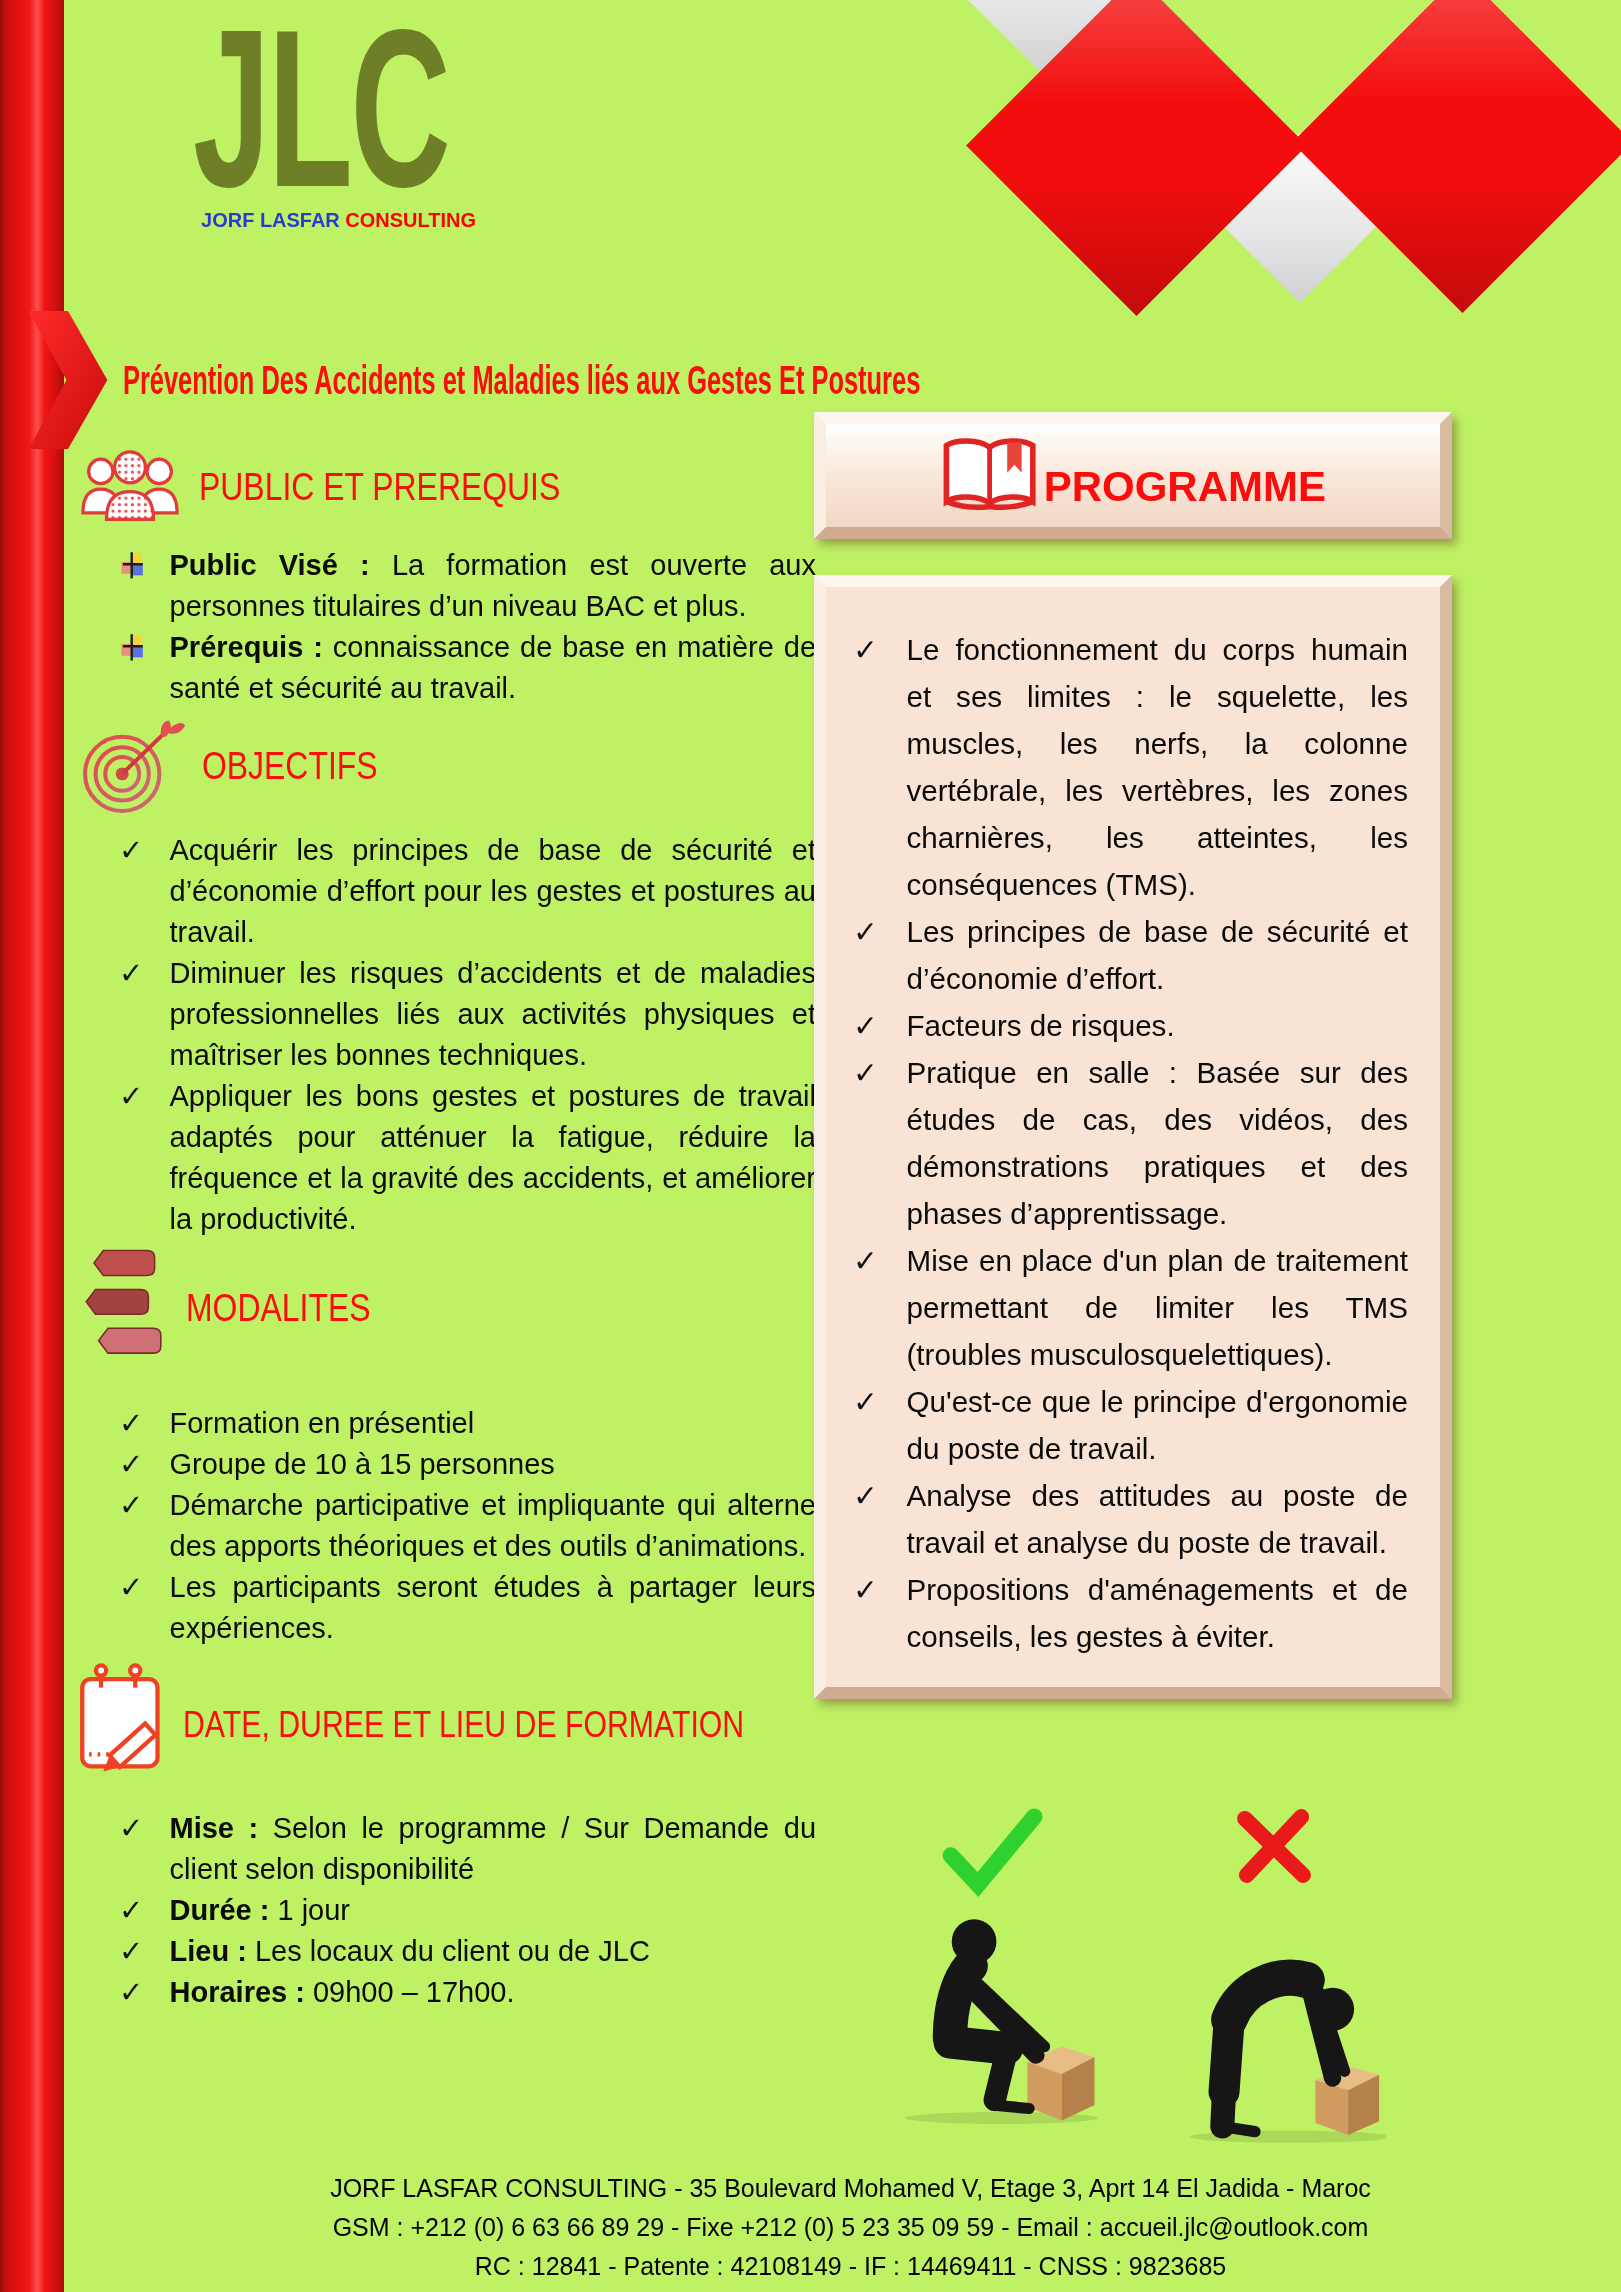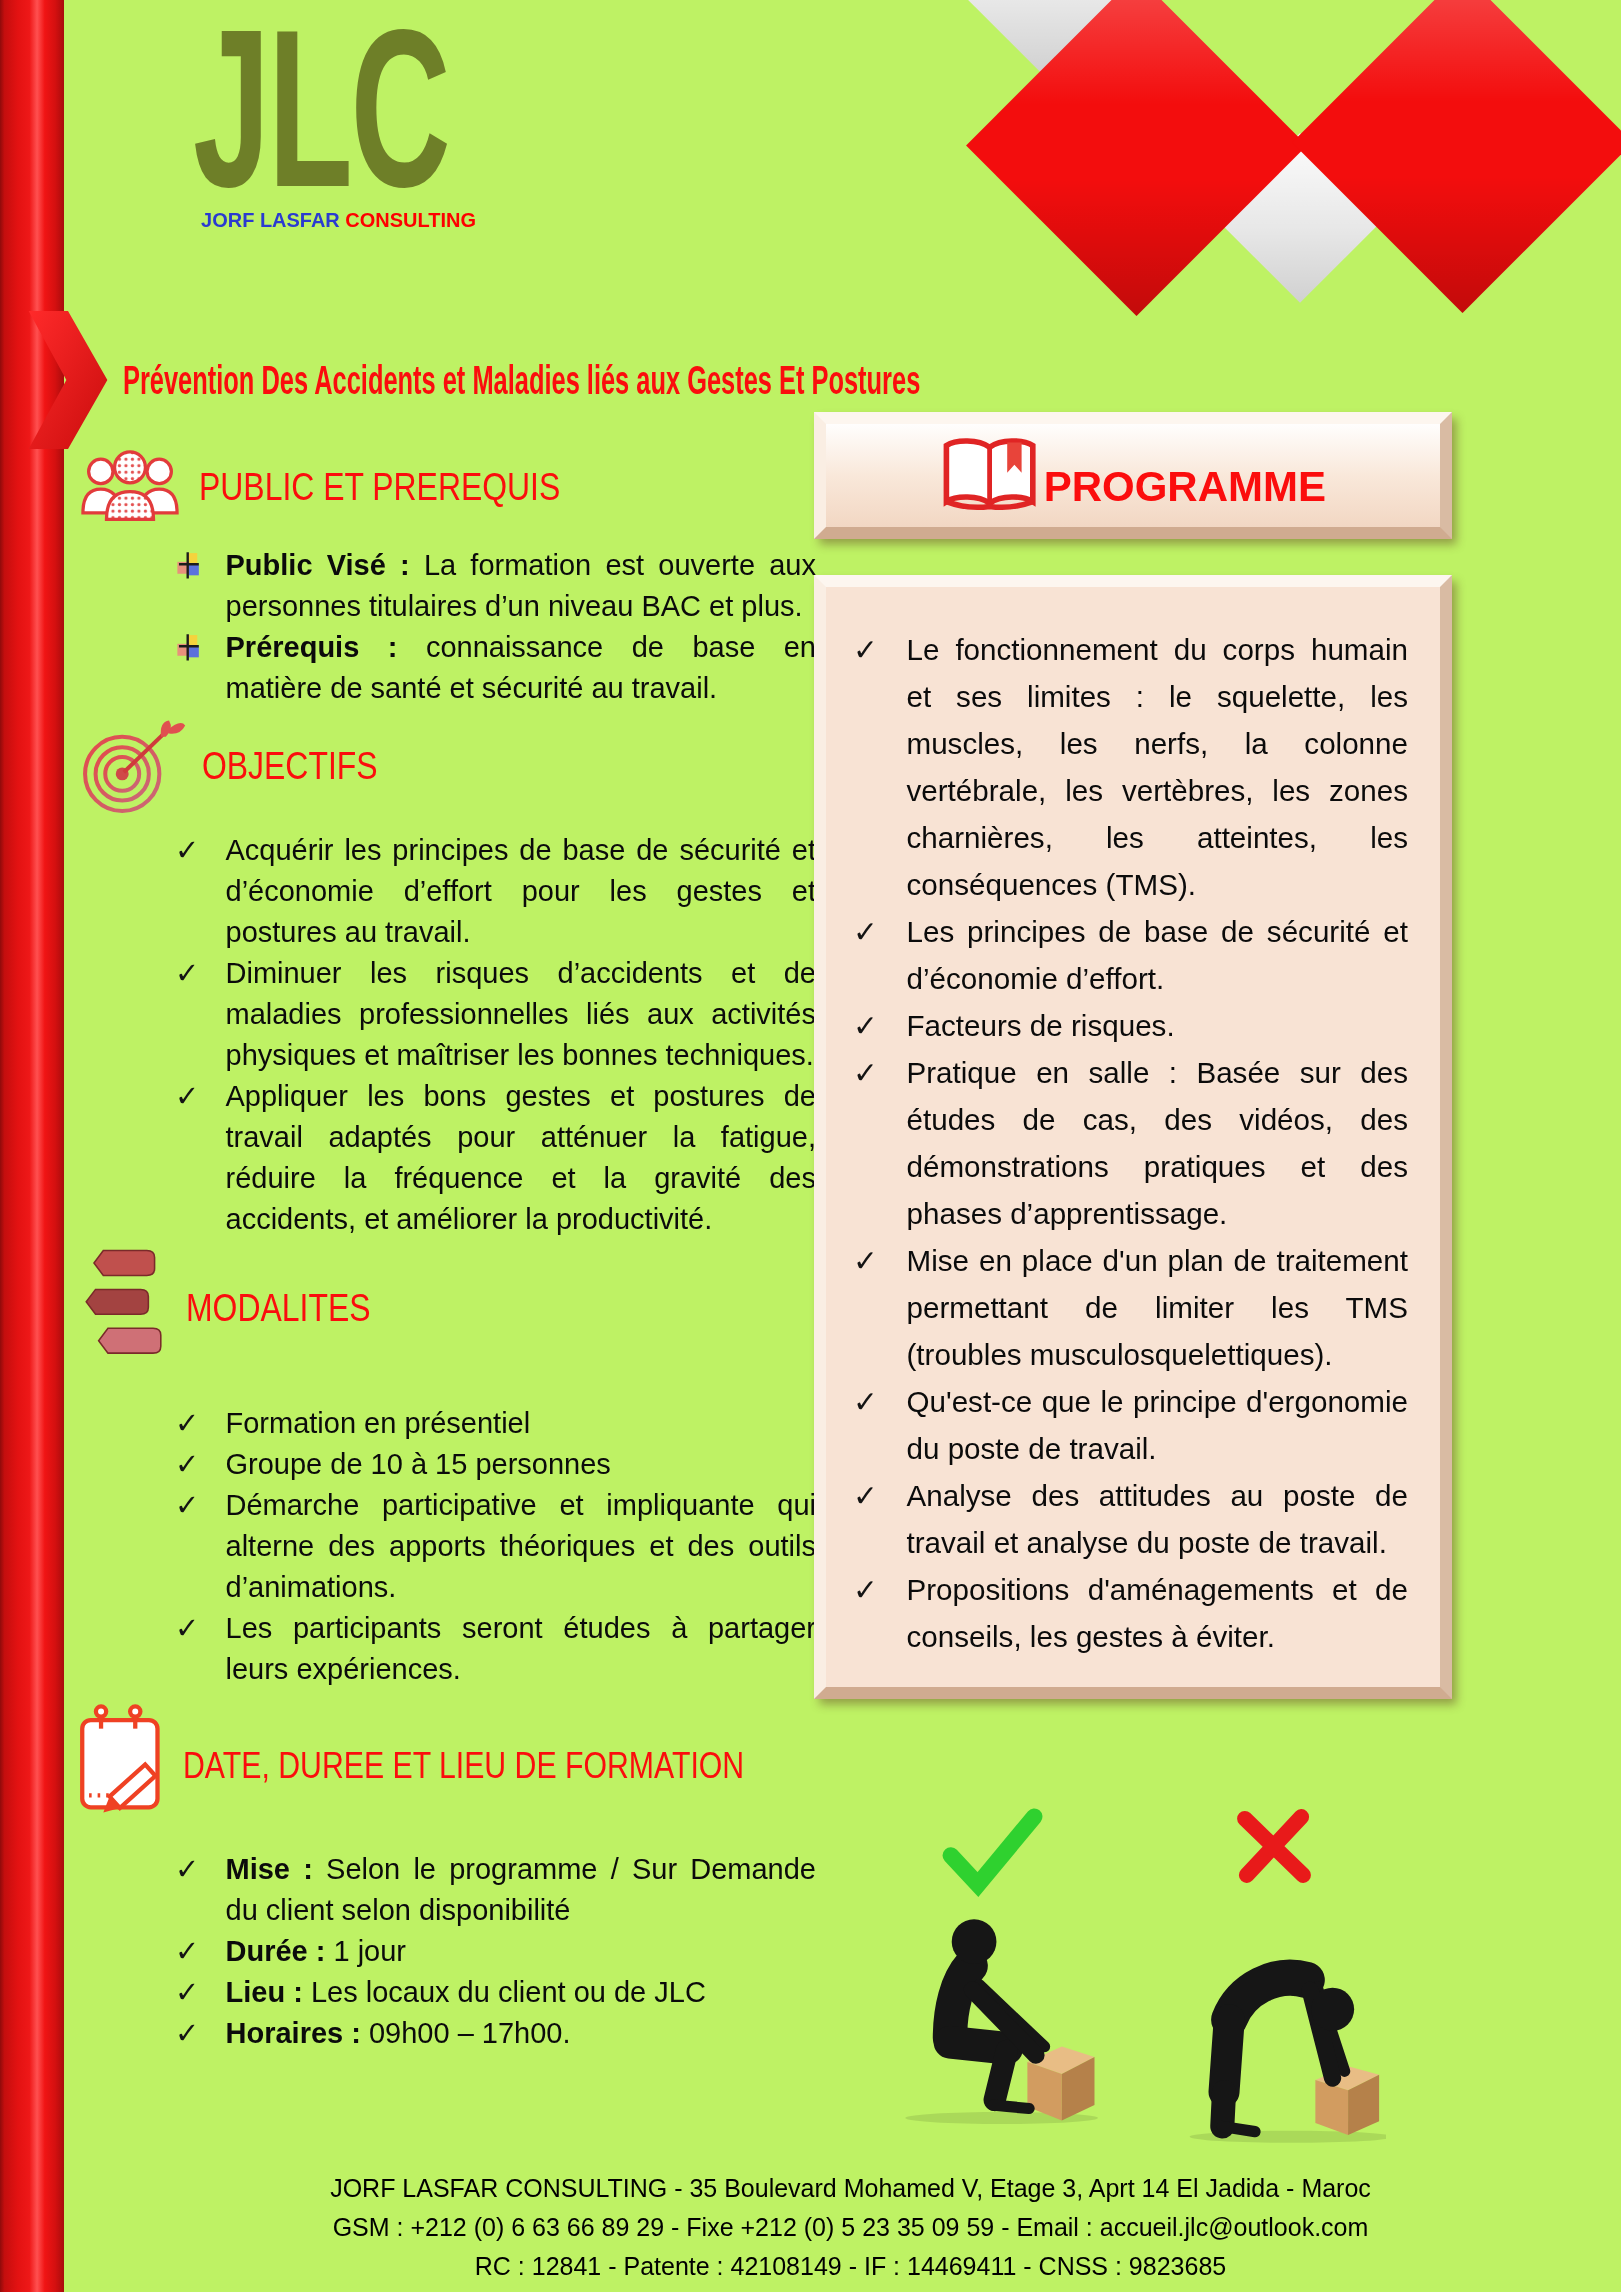--- a/index.html
+++ b/index.html
@@ -36,21 +36,21 @@
       transform:scaleX(.62);transform-origin:left center;letter-spacing:0;}
   
   .col-left{position:absolute;left:64px;top:407px;width:761px;z-index:2;padding-top:36px;}
   .col-right{position:absolute;left:814px;top:407px;width:638px;z-index:2;}
   
   .sec-head{display:flex;align-items:center;gap:16px;margin:0 0 9px 12.5px;}
   .sec-icon{flex:none;display:inline-block;}
   h2.sec-title{margin:0;font-size:38px;font-weight:normal;color:#fb0d0d;}
   .squeeze{display:inline-block;transform:scaleX(.84);transform-origin:left center;white-space:nowrap;}
   
-  ul.doc-list{list-style:none;margin:0;padding:0 9px 0 111px;}
+  ul.doc-list{list-style:none;margin:0;padding:0 9px 0 55px;}
   ul.doc-list li{display:flex;align-items:flex-start;gap:12.5px;margin:0;}
   .li-text{margin:0;flex:1;font-size:29px;line-height:41px;text-align:justify;}
   .li-text b{font-weight:bold;}
   .check-bullet{flex:none;width:38px;font-size:29px;line-height:41px;color:#141414;text-align:left;}
   .plus-bullet{flex:none;width:38px;padding-top:6.3px;}
   
   .sec-public .sec-head{margin-bottom:12.5px;}
   .sec-objectifs{margin-top:3.6px;}
   .sec-modalites{margin-top:9px;}
   .sec-modalites .sec-head{margin-bottom:36px;}

